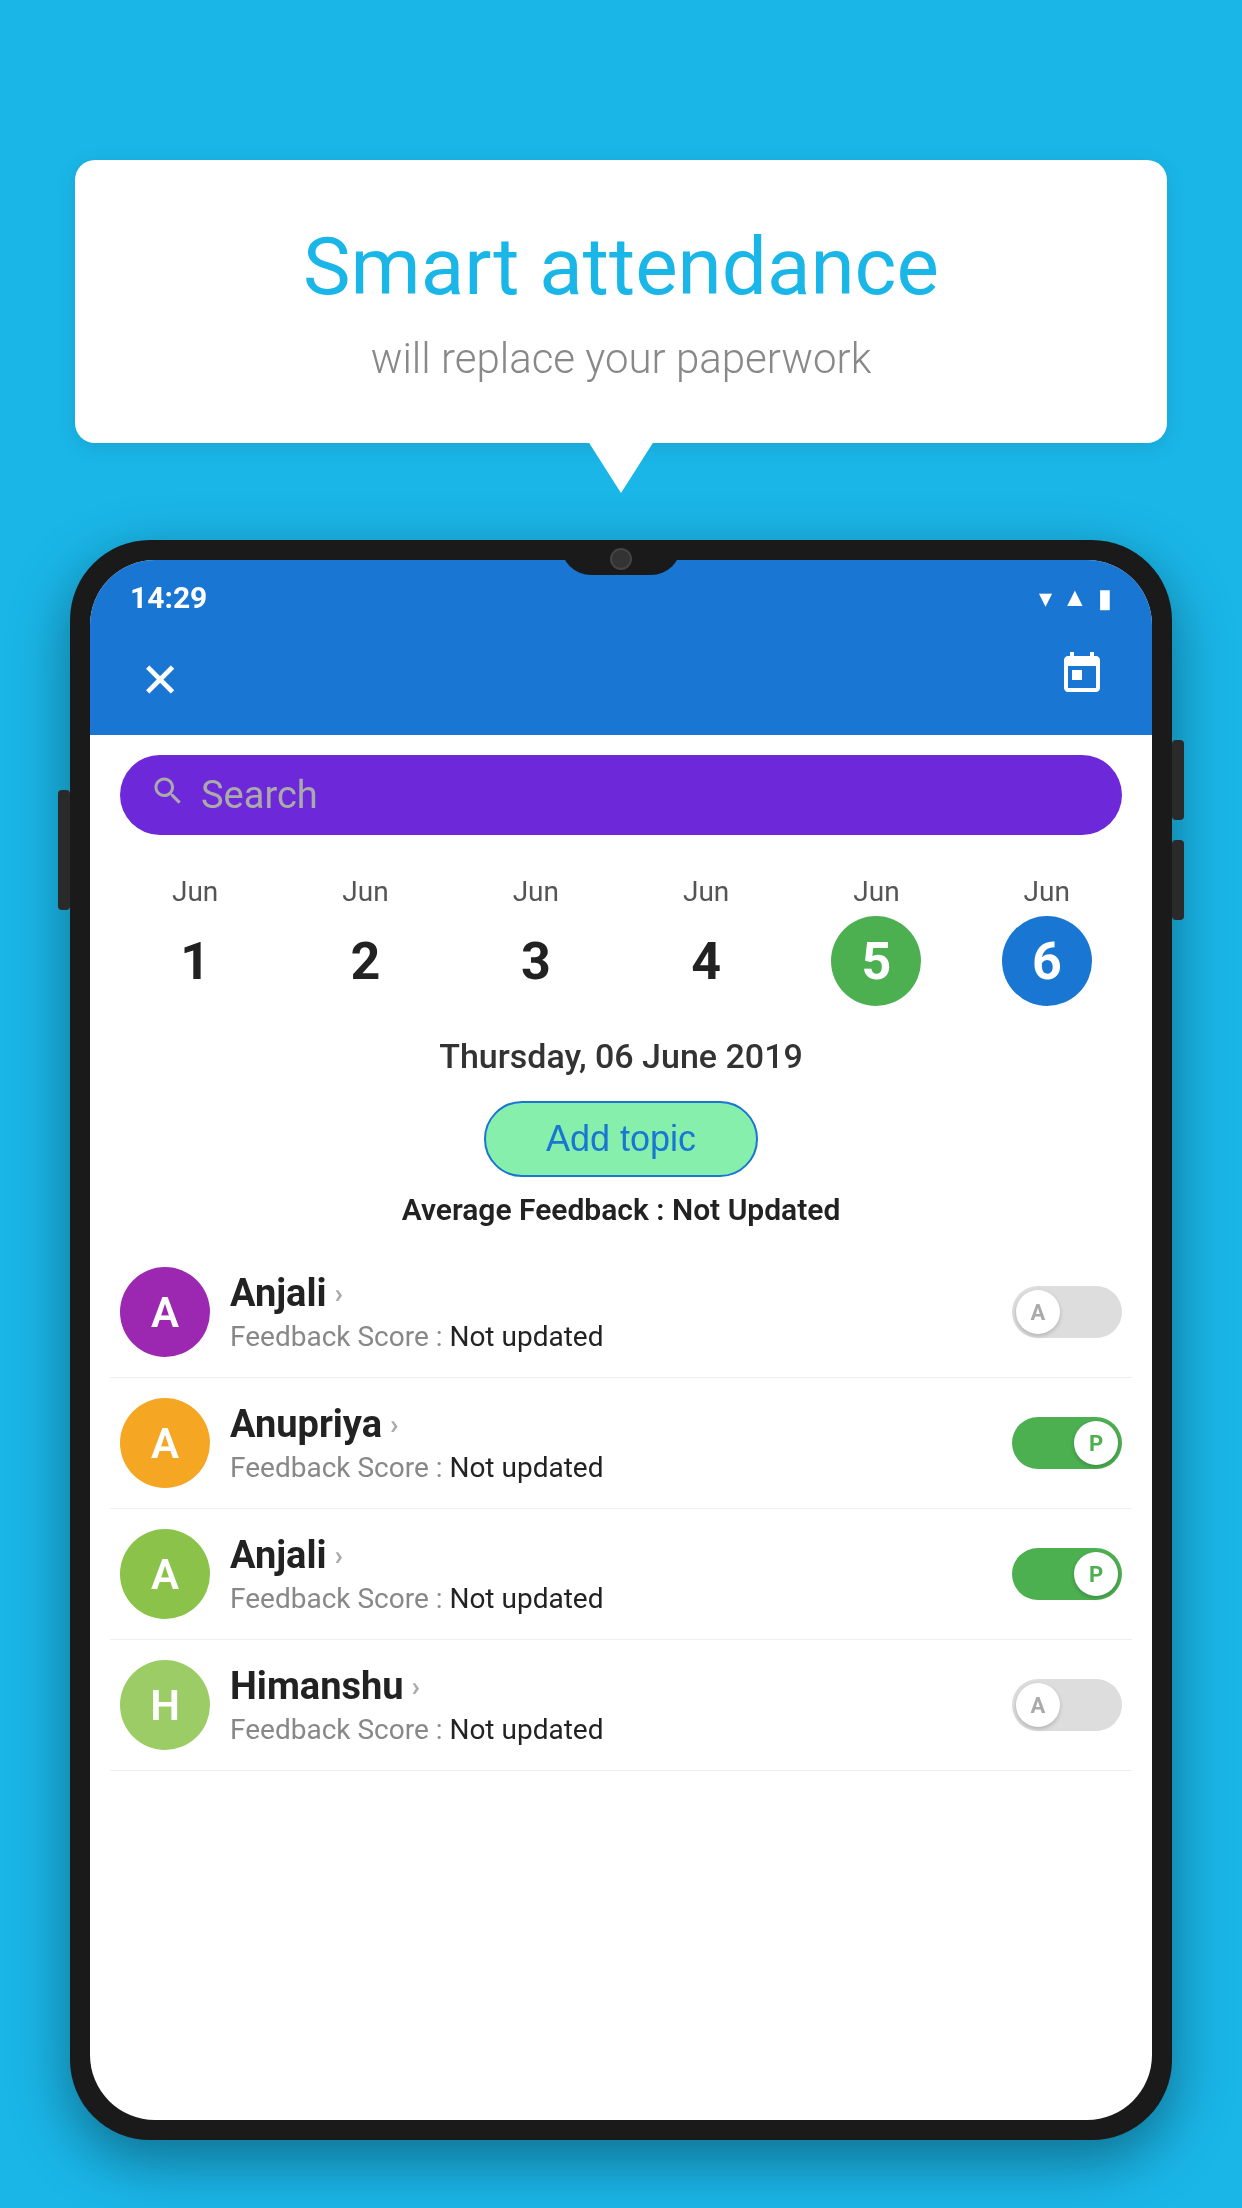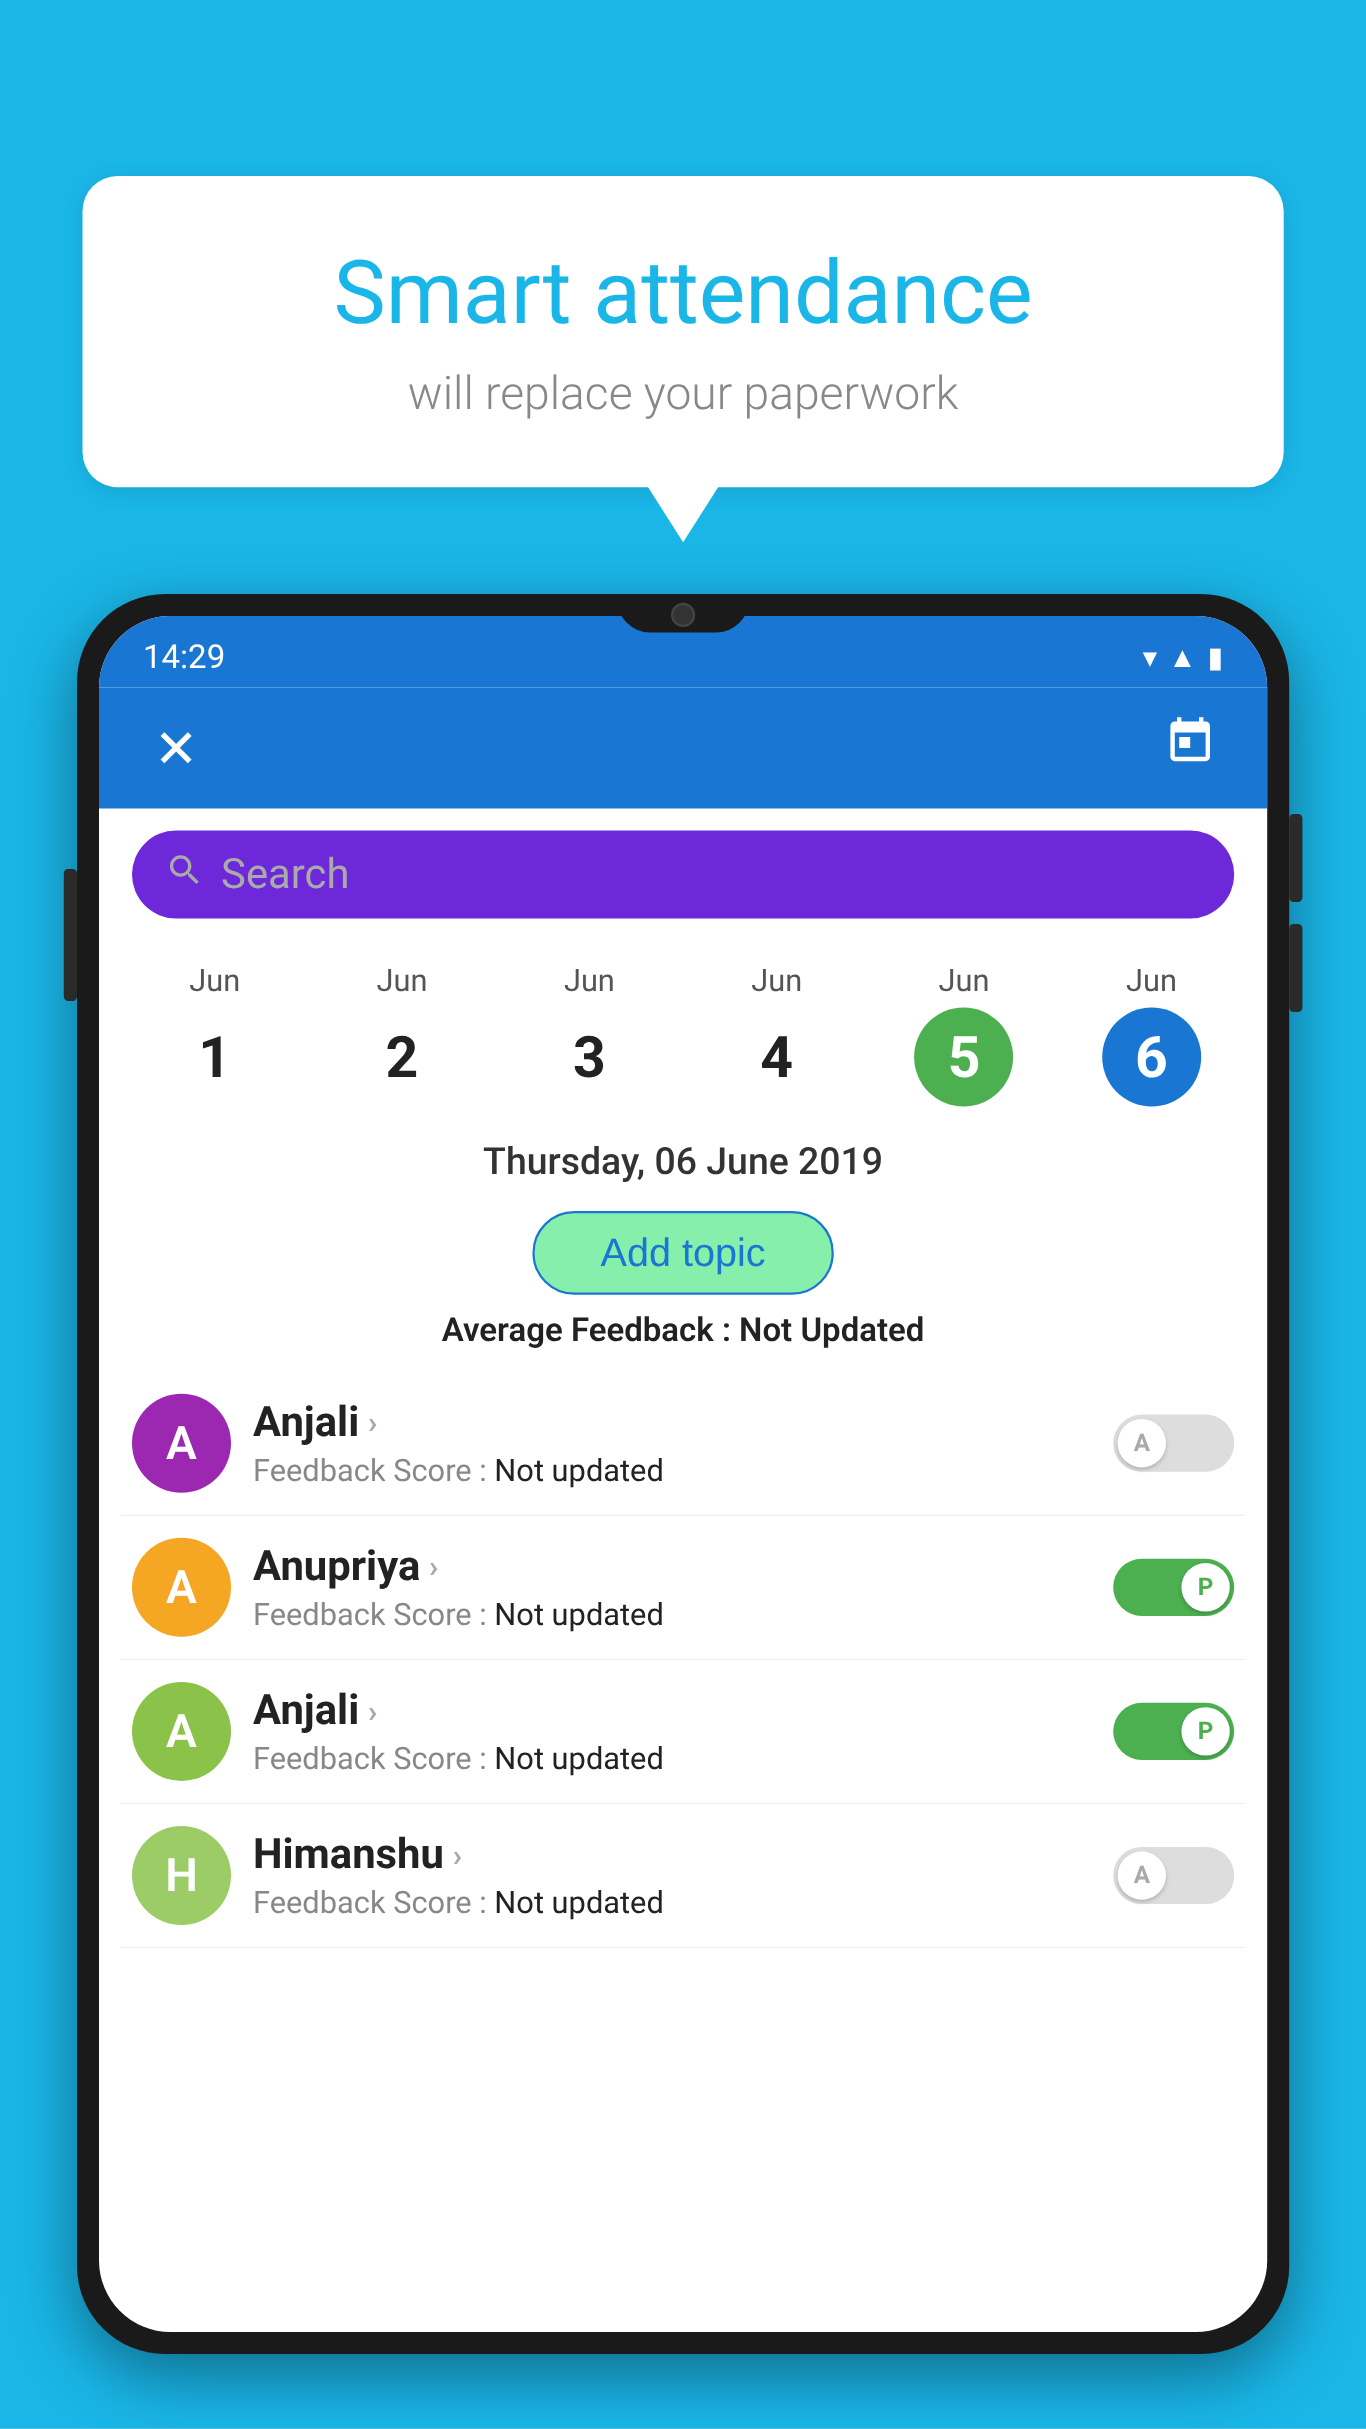--- a/index.html
+++ b/index.html
@@ -16,21 +16,21 @@
     
     .speech-bubble-container {
       position: absolute;
       top: 160px;
       left: 75px;
       right: 75px;
     }
 
     .speech-bubble {
       background: white;
-      border-radius: 32px;
+      border-radius: 20px;
       padding: 60px 115px;
       text-align: center;
       box-shadow: 0 4px 20px rgba(0,0,0,0.1);
       position: relative;
     }
 
     .speech-bubble::after {
       content: '';
       position: absolute;
       bottom: -50px;
@@ -116,21 +116,21 @@
       display: flex;
       align-items: center;
       justify-content: space-between;
       padding: 0 40px;
       padding-top: 10px;
     }
 
     .status-time {
       color: white;
       font-size: 30px;
-      font-weight: 400;
+      font-weight: 700;
     }
 
     .status-icons {
       display: flex;
       align-items: center;
       gap: 10px;
     }
 
     .status-icon {
       color: white;

